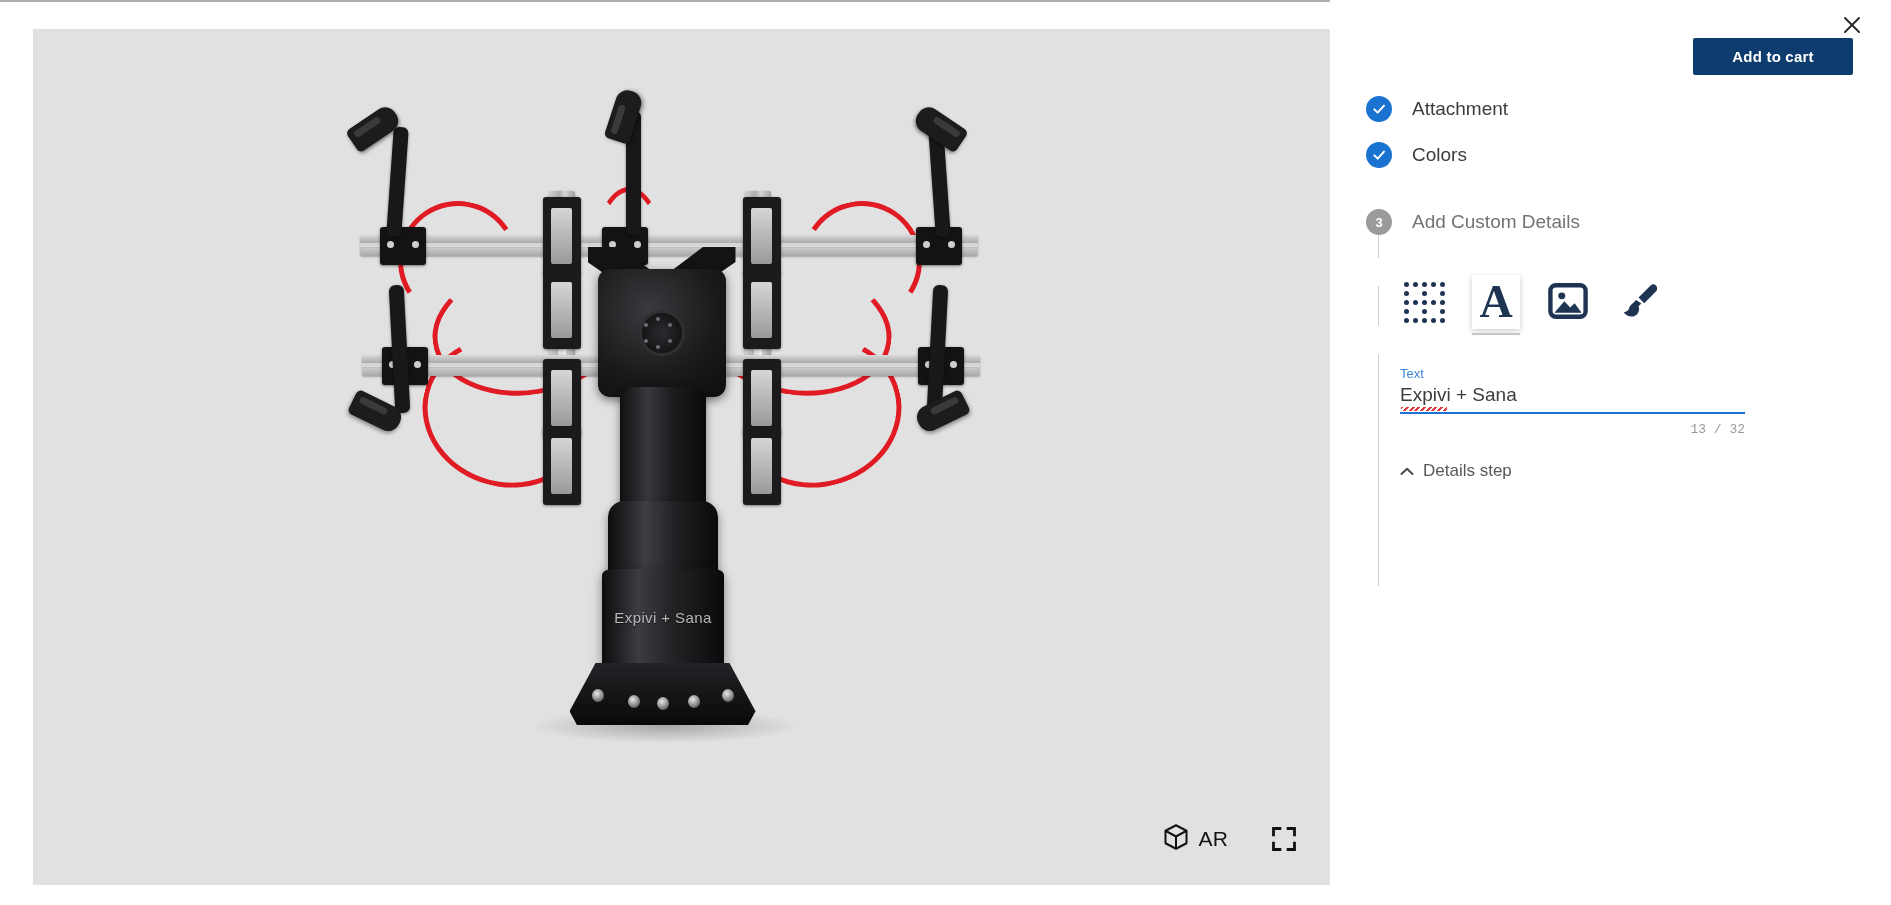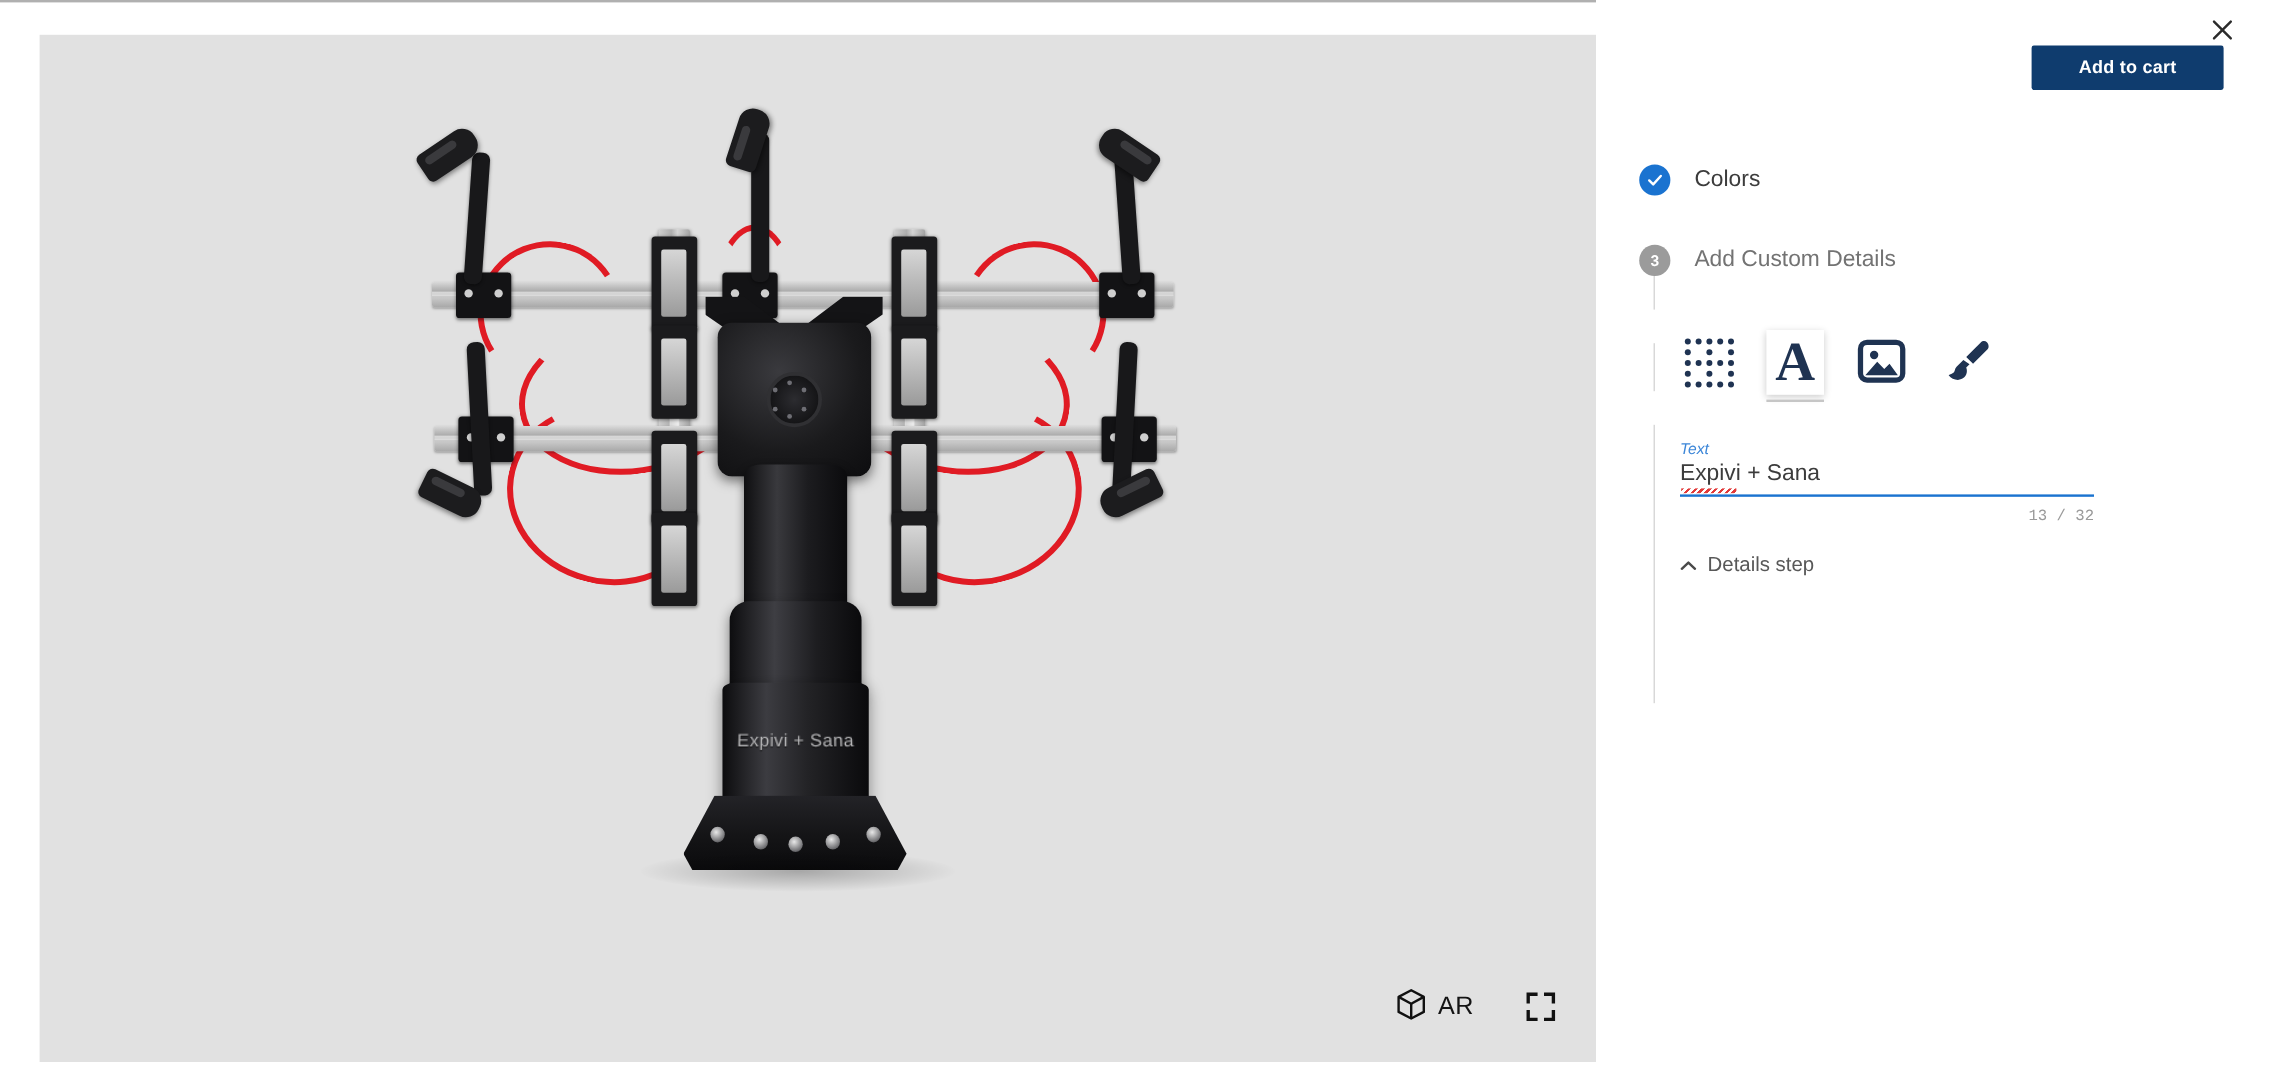--- a/index.html
+++ b/index.html
@@ -363,21 +363,21 @@
     position: absolute;
     left: 48px;
     width: 1px;
     background: #cfcfcf;
     z-index: 1;
   }
   .conn-1 { top: 122px; height: 40px; }
   .conn-2 { top: 190px; height: 40px; }
   .conn-3 { top: 258px; height: 232px; }
 
-  .step-row-2 { margin-top: 41px; align-items: flex-end; }
+  .step-row-2 { margin-top: 20px; align-items: flex-end; }
   .step-row-3 { margin-top: 41px; }
 
   
   .step-body {
     position: absolute;
     left: 70px;
     top: 270px;
     width: 420px;
   }
 
@@ -439,21 +439,20 @@
     margin-top: 32px;
     width: 345px;
     position: relative;
   }
   .field-label {
     font-size: 13px;
     color: #3d87d8;
     font-family: "Liberation Sans", sans-serif;
     display: block;
     margin-bottom: 3px;
-    font-style: italic;
   }
   .field-input {
     width: 100%;
     border: 0;
     border-bottom: 2px solid #1a73d0;
     outline: none;
     font-family: "Liberation Sans", sans-serif;
     font-size: 19px;
     color: #3c3c3c;
     padding: 0 0 6px 0;
@@ -622,20 +621,28 @@
       </span>
     </button>
 
     <button class="add-to-cart">Add to cart</button>
 
     <div class="steps">
 
       <div class="step-connector conn-1"></div>
       <div class="step-connector conn-2"></div>
 
+      <div class="step">
+        <span class="step-marker done">
+          <svg width="16" height="16" viewBox="0 0 24 24" fill="none" stroke="#fff" stroke-width="3" stroke-linecap="round" stroke-linejoin="round">
+            <path d="M5 12.5 10 17.5 19.5 7"></path>
+          </svg>
+        </span>
+        <span class="step-label">Attachment</span>
+      </div>
 
       <div class="step step-row-2">
         <span class="step-marker done">
           <svg width="16" height="16" viewBox="0 0 24 24" fill="none" stroke="#fff" stroke-width="3" stroke-linecap="round" stroke-linejoin="round">
             <path d="M5 12.5 10 17.5 19.5 7"></path>
           </svg>
         </span>
         <span class="step-label">Colors</span>
       </div>
 

